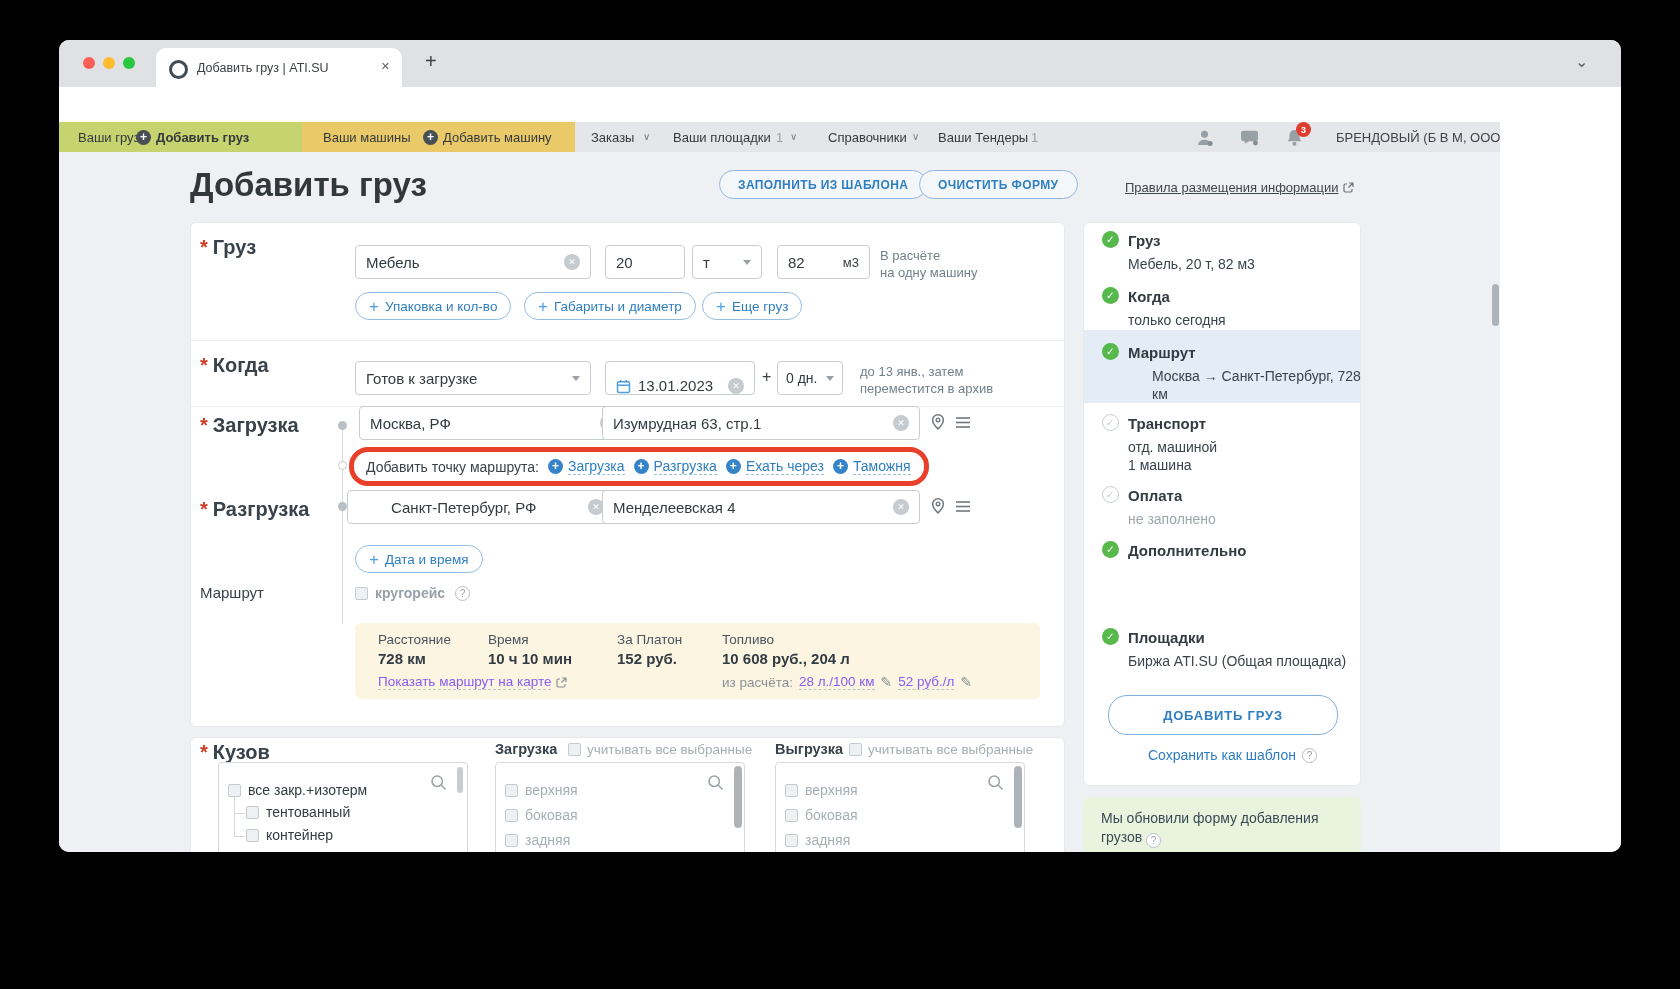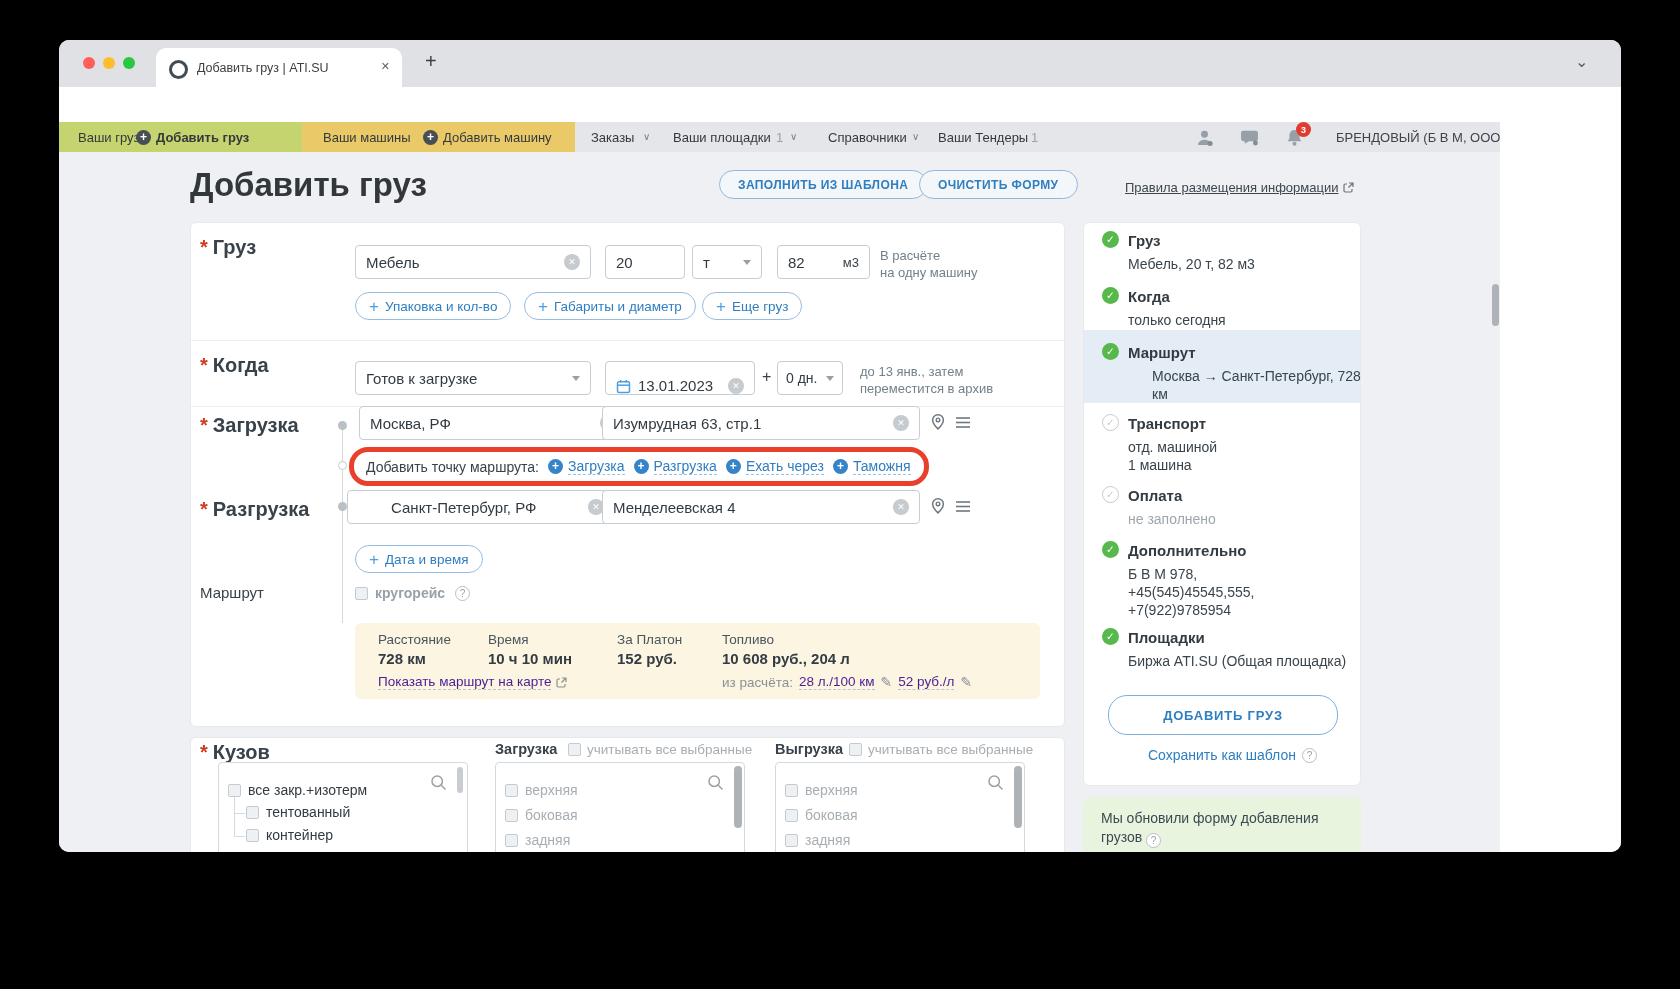--- a/index.html
+++ b/index.html
@@ -40,21 +40,21 @@
   .clr{width:16px;height:16px;border-radius:50%;background:#C6CBD0;color:#fff;font-size:9px;line-height:16px;
        text-align:center;flex:none;font-weight:bold;}
   .chev{width:0;height:0;border-left:4.5px solid transparent;border-right:4.5px solid transparent;
         border-top:5.5px solid #98A0A6;flex:none;margin-left:8px;}
   .pill{height:28px;border:1px solid #96BCE1;border-radius:15px;background:#fff;color:#2F7EC0;font-size:13.5px;
         display:inline-flex;align-items:center;padding:0 13px;box-sizing:border-box;white-space:nowrap;}
   .pill .pl{color:#4D9FE0;font-size:17px;margin-right:6px;line-height:1;}
   .note{font-size:13px;color:#72808A;line-height:17px;white-space:nowrap;}
   .divider{height:1px;background:#ECEEF0;width:873px;}
   .dlink{color:#2F7EC0;border-bottom:1px dashed #9CC0E2;white-space:nowrap;}
-  .glink{color:#4c1d95;border-bottom:1px dashed #BDC3C8;white-space:nowrap;}
+  .glink{color:#8b5cf6;border-bottom:1px dashed #BDC3C8;white-space:nowrap;}
   .bluedot{width:15px;height:15px;border-radius:50%;background:#3584C9;color:#fff;font-size:12px;font-weight:bold;
            line-height:15px;text-align:center;display:inline-block;flex:none;}
   .qm{width:15px;height:15px;border-radius:50%;border:1px solid #B9BFC5;color:#98A0A6;font-size:10px;line-height:13px;
       text-align:center;display:inline-block;background:#fff;box-sizing:border-box;}
   .chkb{width:13px;height:13px;border:1px solid #C5CACF;background:#EEF1F3;border-radius:2px;box-sizing:border-box;}
   .redring{border:5px solid #E8402B;border-radius:19px;display:flex;align-items:center;gap:9px;padding:0 12px;
            box-sizing:border-box;background:#fff;}
   .rlink{display:inline-flex;align-items:center;gap:5px;font-size:14px;}
   .ybox{background:#FBF5E1;border-radius:6px;}
   .ylab{font-size:13.5px;color:#4A555F;}
@@ -429,23 +429,20 @@
   <div class="ab sb-title" style="left:1069px;top:375px;">Транспорт</div>
   <div class="ab sb-desc" style="left:1069px;top:398px;">отд. машиной
 1 машина</div>
 
   <div class="ab pcheck" style="left:1043px;top:446px;">✓</div>
   <div class="ab sb-title" style="left:1069px;top:447px;">Оплата</div>
   <div class="ab sb-desc" style="left:1069px;top:470px;color:#9FA6AC;">не заполнено</div>
 
   <div class="ab gcheck" style="left:1043px;top:501px;">✓</div>
   <div class="ab sb-title" style="left:1069px;top:502px;">Дополнительно</div>
-  <div class="ab sb-desc" style="left:1069px;top:525px;">Б В М 978,
-+45(545)45545,555,
-+7(922)9785954</div>
 
   <div class="ab gcheck" style="left:1043px;top:588px;">✓</div>
   <div class="ab sb-title" style="left:1069px;top:589px;">Площадки</div>
   <div class="ab sb-desc" style="left:1069px;top:612px;">Биржа ATI.SU (Общая площадка)</div>
 
   <div class="ab submitbtn" style="left:1049px;top:655px;">ДОБАВИТЬ ГРУЗ</div>
   <div class="ab" style="left:1089px;top:707px;font-size:14px;color:#2F7EC0;display:flex;align-items:center;gap:6px;">
     <span>Сохранить как шаблон</span>
     <span class="qm">?</span>
   </div>

